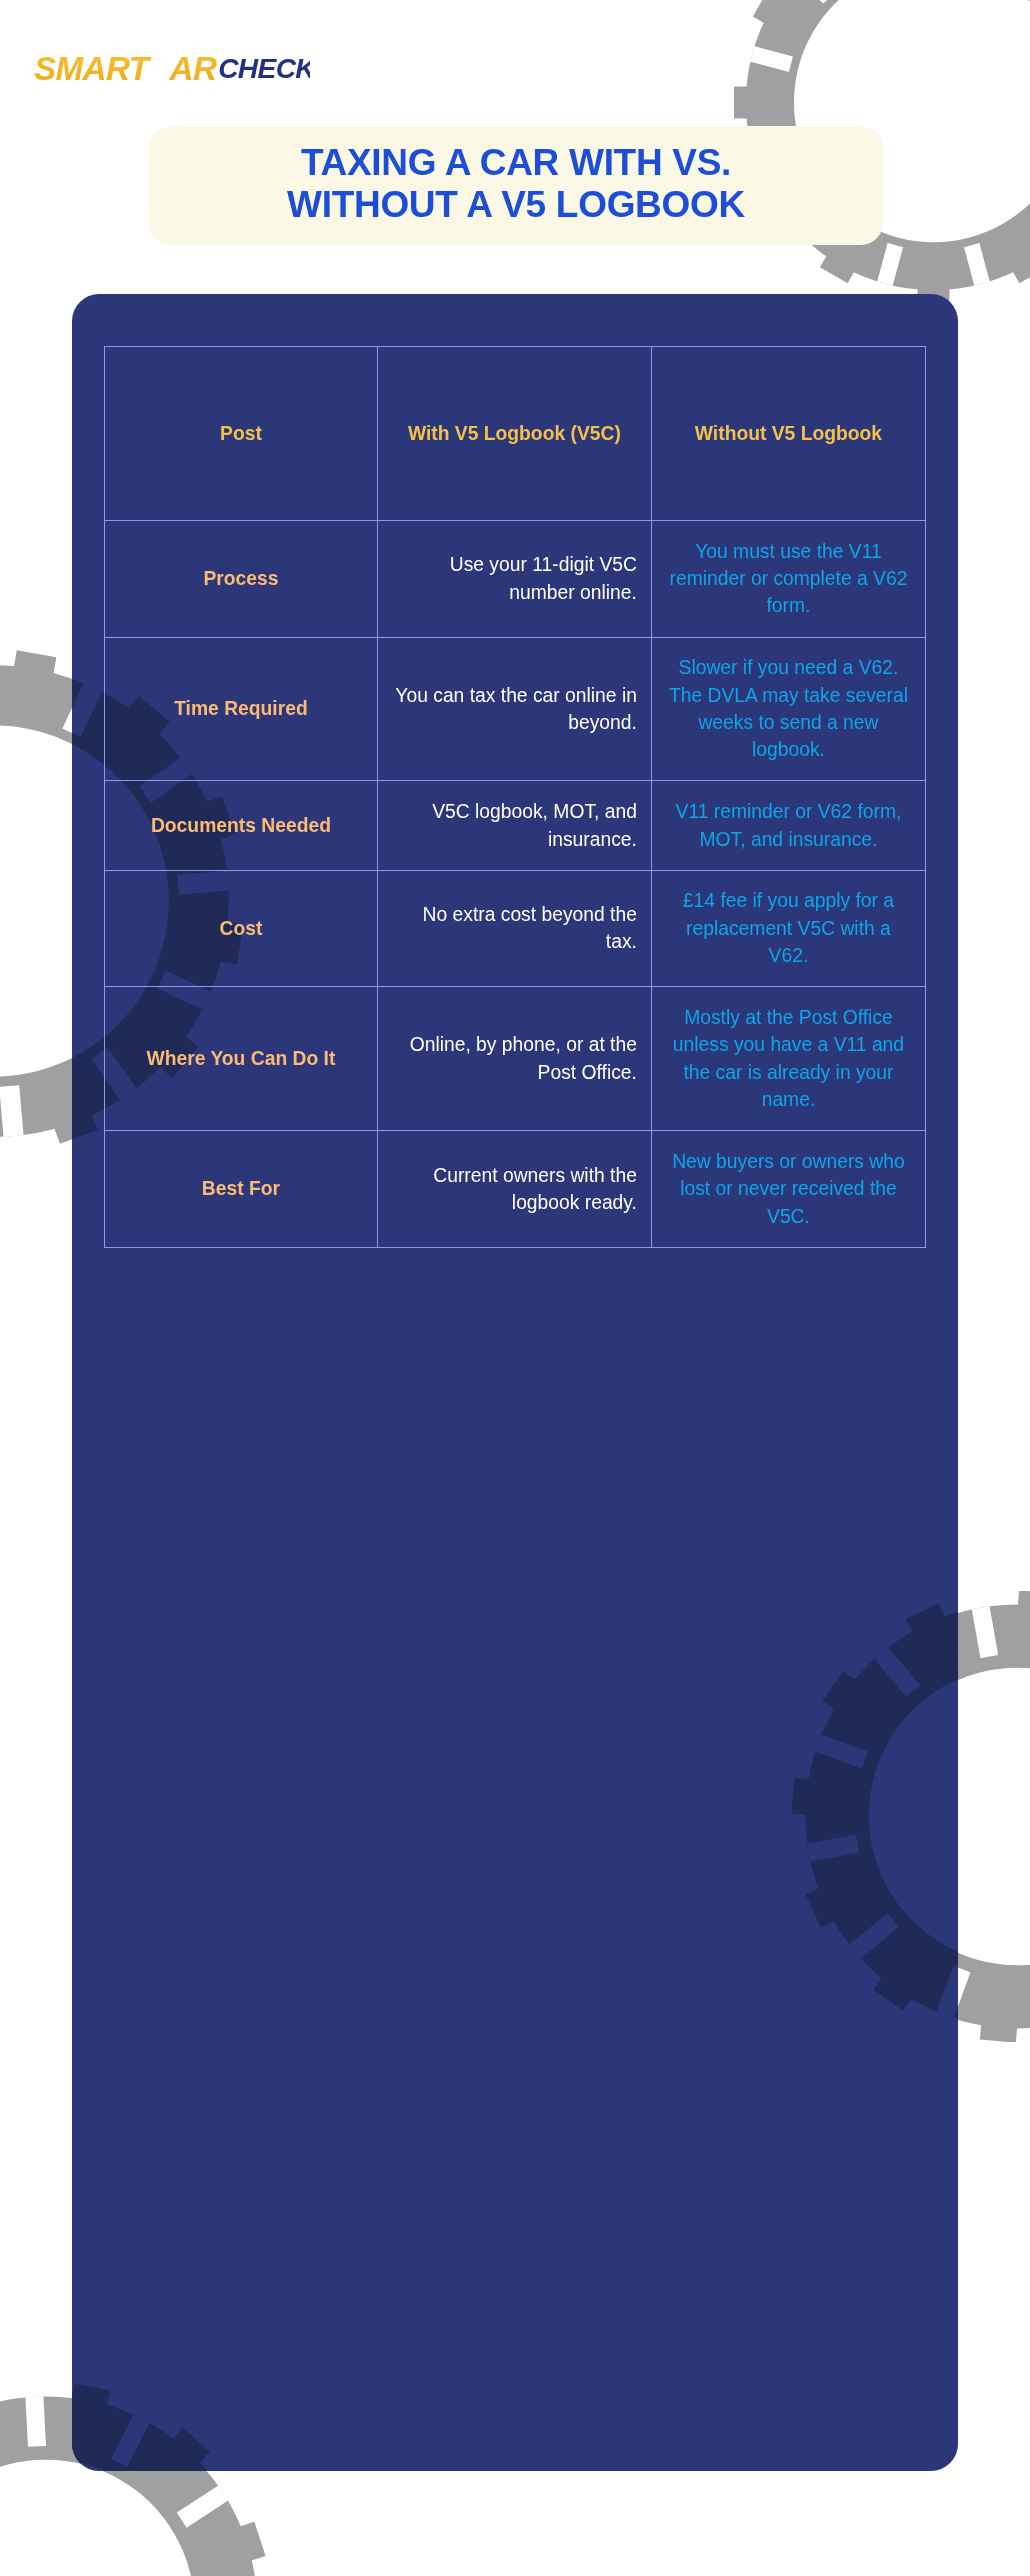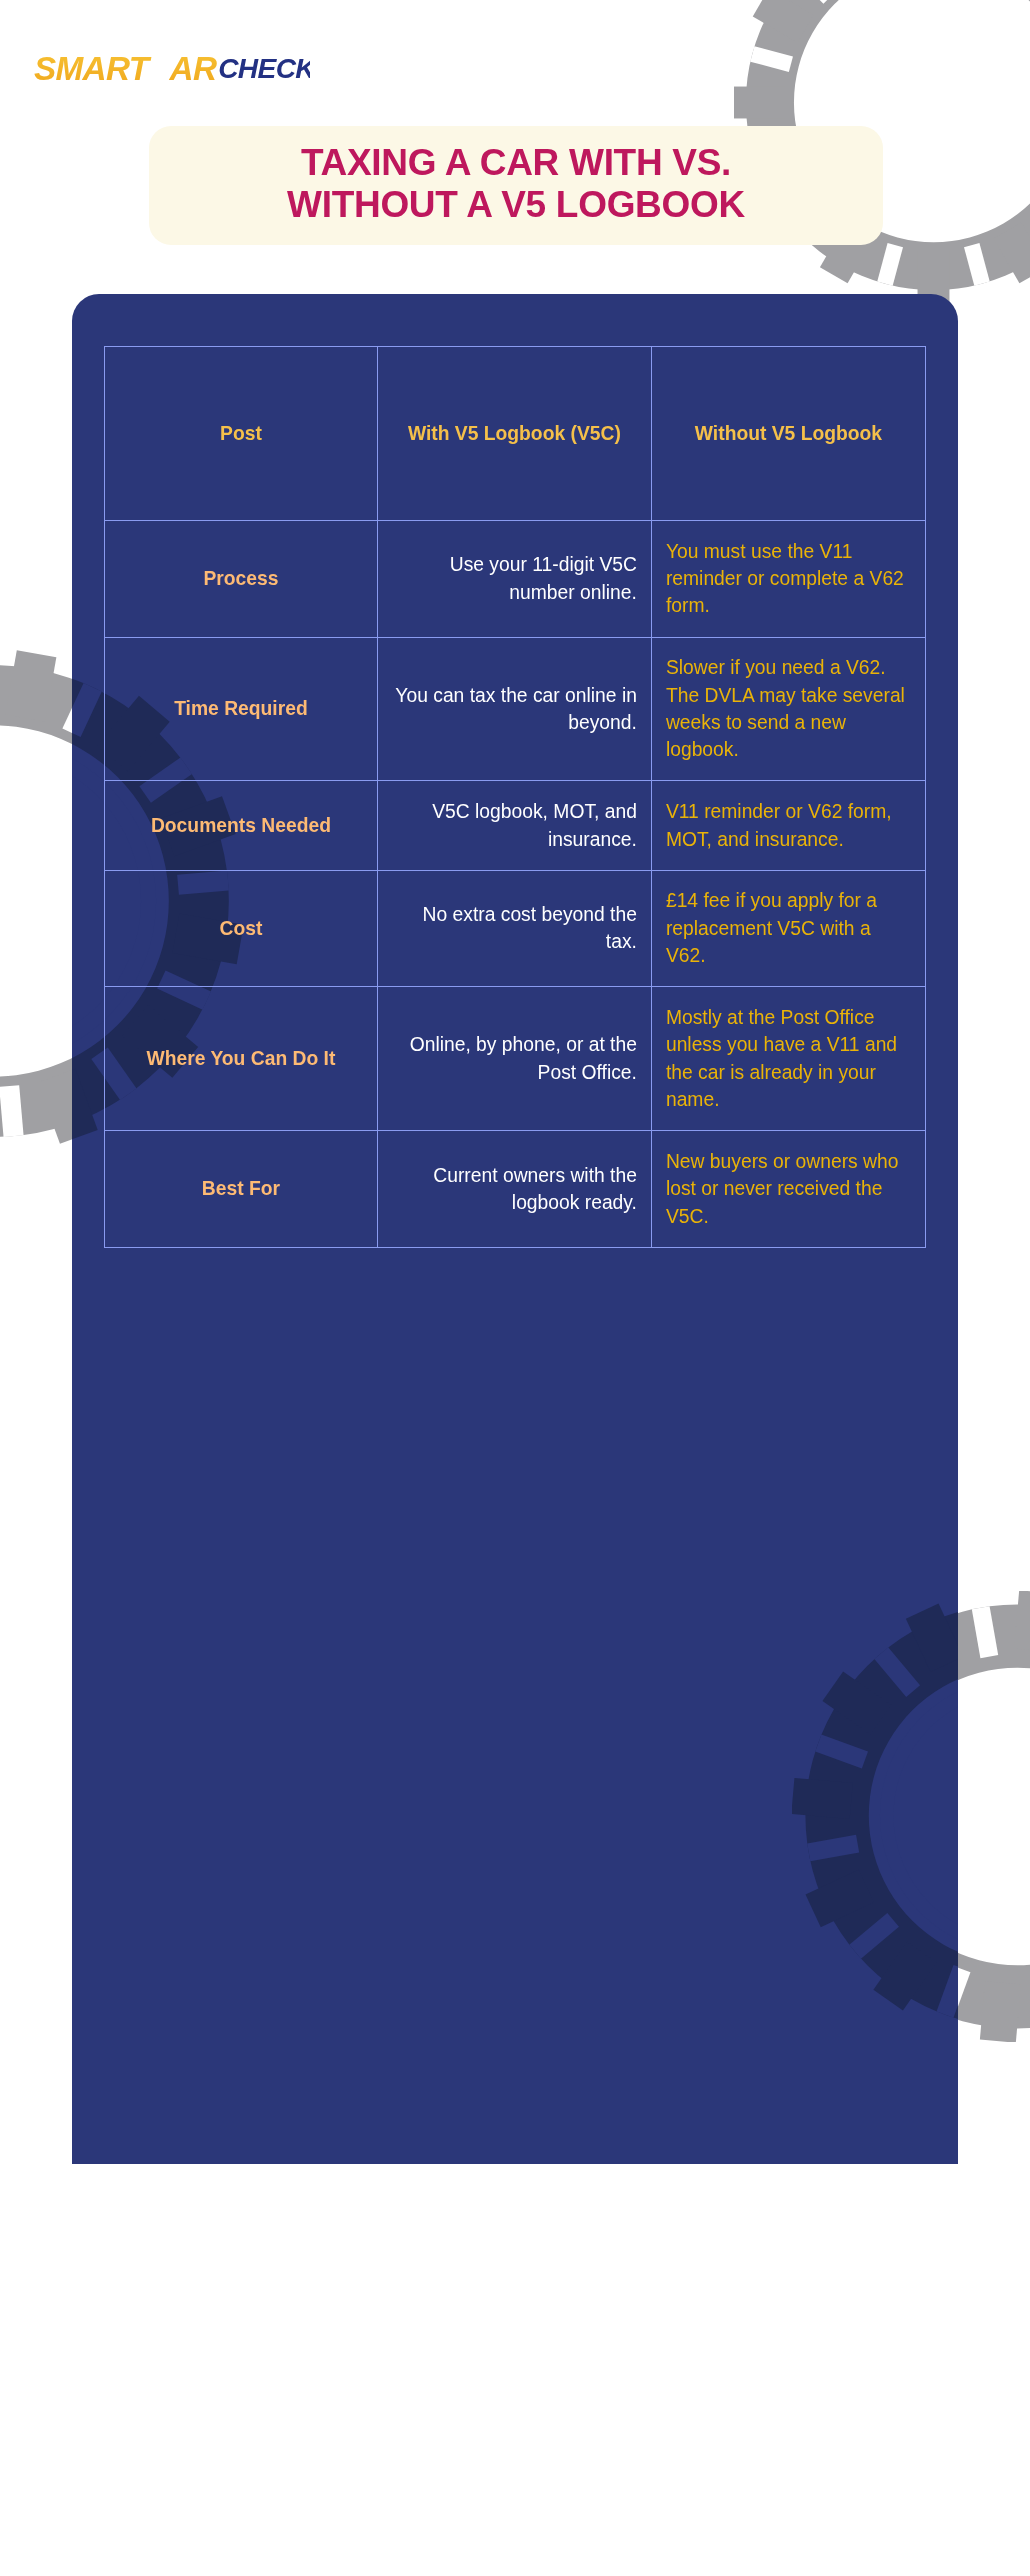--- a/index.html
+++ b/index.html
@@ -8,21 +8,21 @@
     width: 1030px;
     height: 2576px;
     background: #ffffff;
     font-family: "Liberation Sans", sans-serif;
     overflow: hidden;
   }
 
   .page {
     position: relative;
     width: 1030px;
-    height: 2164px;
+    height: 2576px;
     background: #ffffff;
     overflow: hidden;
   }
 
   
   .gear-layer {
     position: absolute;
     inset: 0;
     pointer-events: none;
     z-index: 1;
@@ -63,21 +63,21 @@
     align-items: center;
     justify-content: center;
     padding: 15.5px 24.5px 18px 24.5px;
   }
   .title {
     font-family: "Liberation Sans", sans-serif;
     font-weight: bold;
     font-size: 37px;
     line-height: 1.16;
     letter-spacing: -0.3px;
-    color: #be185d;
+    color: #1d4ed8;
     text-align: center;
     text-transform: uppercase;
     white-space: pre-line;
   }
 
   
   .card {
     position: absolute;
     top: 294px;
     left: 72px;
@@ -136,21 +136,22 @@
     font-size: 21px;
     text-align: center;
     line-height: 1.3;
   }
   .cell-with {
     color: #ffffff;
     text-align: right;
     font-size: 19.3px;
   }
   .cell-without {
-    color: #eab308;
+    color: #0ea5e9;
+    text-align: center;
     font-size: 19.3px;
   }
 </style>
 </head>
 <body>
 
 <div class="page">
 
   <div class="gear-layer">
     <div class="gear gear-tr">

